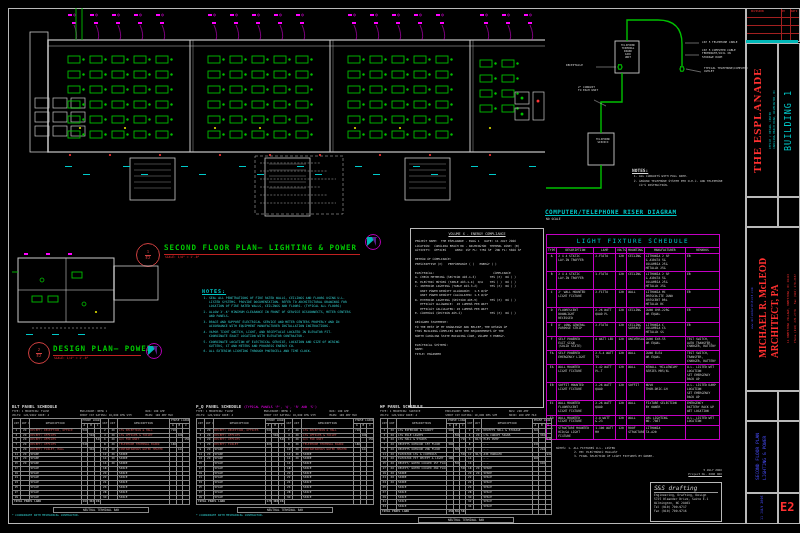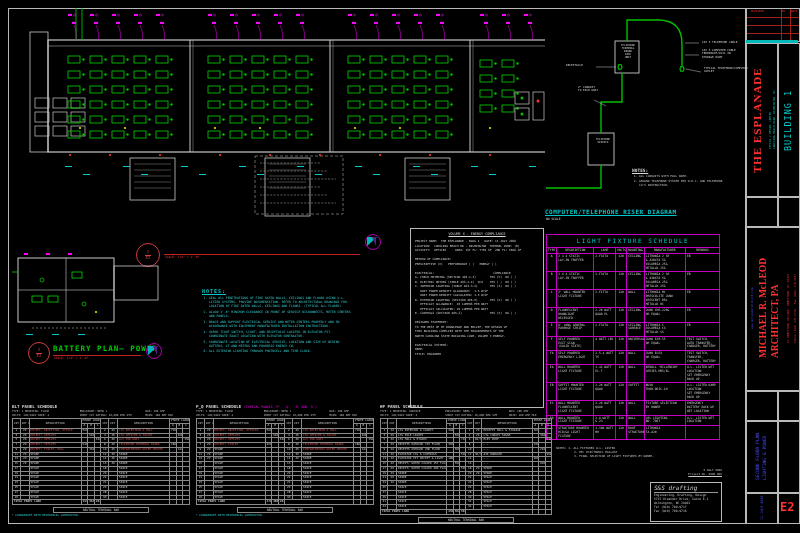--- a/index.html
+++ b/index.html
@@ -419,20 +419,21 @@
       <rect x="461" y="160" width="7" height="1" fill="#00caca"></rect>
       <rect x="479" y="168" width="7" height="1" fill="#00caca"></rect>
       <rect x="519" y="160" width="7" height="1" fill="#00caca"></rect>
       <rect x="537" y="168" width="7" height="1" fill="#00caca"></rect>
     </svg>
 
   <div class="abs callout" style="left:136px;top:243px;width:22px;height:22px;">
     <span class="cnum">1</span>
     <span>E2</span>
   </div>
+  <div class="abs plan-title" style="left:164px;top:243px;">SECOND FLOOR PLAN— LIGHTING &amp; POWER</div>
   <div class="abs title-underline" style="left:164px;top:254px;width:196px;"></div>
   <div class="abs red t3" style="left:165px;top:256px;">SCALE: 1/8" = 1'-0"</div>
   <div class="logo" style="left:365px;top:234px;width:15px;height:15px;">
     <div class="ring"></div>
     <div class="tri"></div>
     <div class="tri2"></div>
   </div>
 
   <svg id="partial-plan" class="abs" style="left:12px;top:252px;" width="170" height="90" viewBox="0 0 170 90">
       <rect x="6" y="6" width="96" height="64" fill="none" stroke="#c9c9c9" stroke-width="1"></rect>
@@ -451,21 +452,21 @@
       <rect x="56" y="1" width="4" height="2" fill="#ff00ff"></rect>
       <rect x="14" y="82" width="7" height="1" fill="#00caca"></rect>
       <rect x="40" y="82" width="7" height="1" fill="#00caca"></rect>
       <rect x="66" y="82" width="7" height="1" fill="#00caca"></rect>
       <circle cx="84" cy="60" r="1.1" fill="#e0e000"></circle>
     </svg>
   <div class="abs callout" style="left:28px;top:342px;width:20px;height:20px;">
     <span class="cnum">2</span>
     <span>E2</span>
   </div>
-  <div class="abs plan-title" style="left:53px;top:344px;">BATTERY PLAN— POWER</div>
+  <div class="abs plan-title" style="left:53px;top:344px;">DESIGN PLAN— POWER</div>
   <div class="abs title-underline" style="left:53px;top:355px;width:88px;"></div>
   <div class="abs red t3" style="left:54px;top:357px;">SCALE: 1/4" = 1'-0"</div>
   <div class="logo" style="left:146px;top:343px;width:15px;height:15px;">
     <div class="ring"></div>
     <div class="tri"></div>
     <div class="tri2"></div>
   </div>
 
   <div class="abs" style="left:202px;top:288px;width:150px;">
     <div class="teal" style="font-size:5px;font-weight:bold;text-decoration:underline;letter-spacing:1px;margin-bottom:2px;">NOTES:</div>

